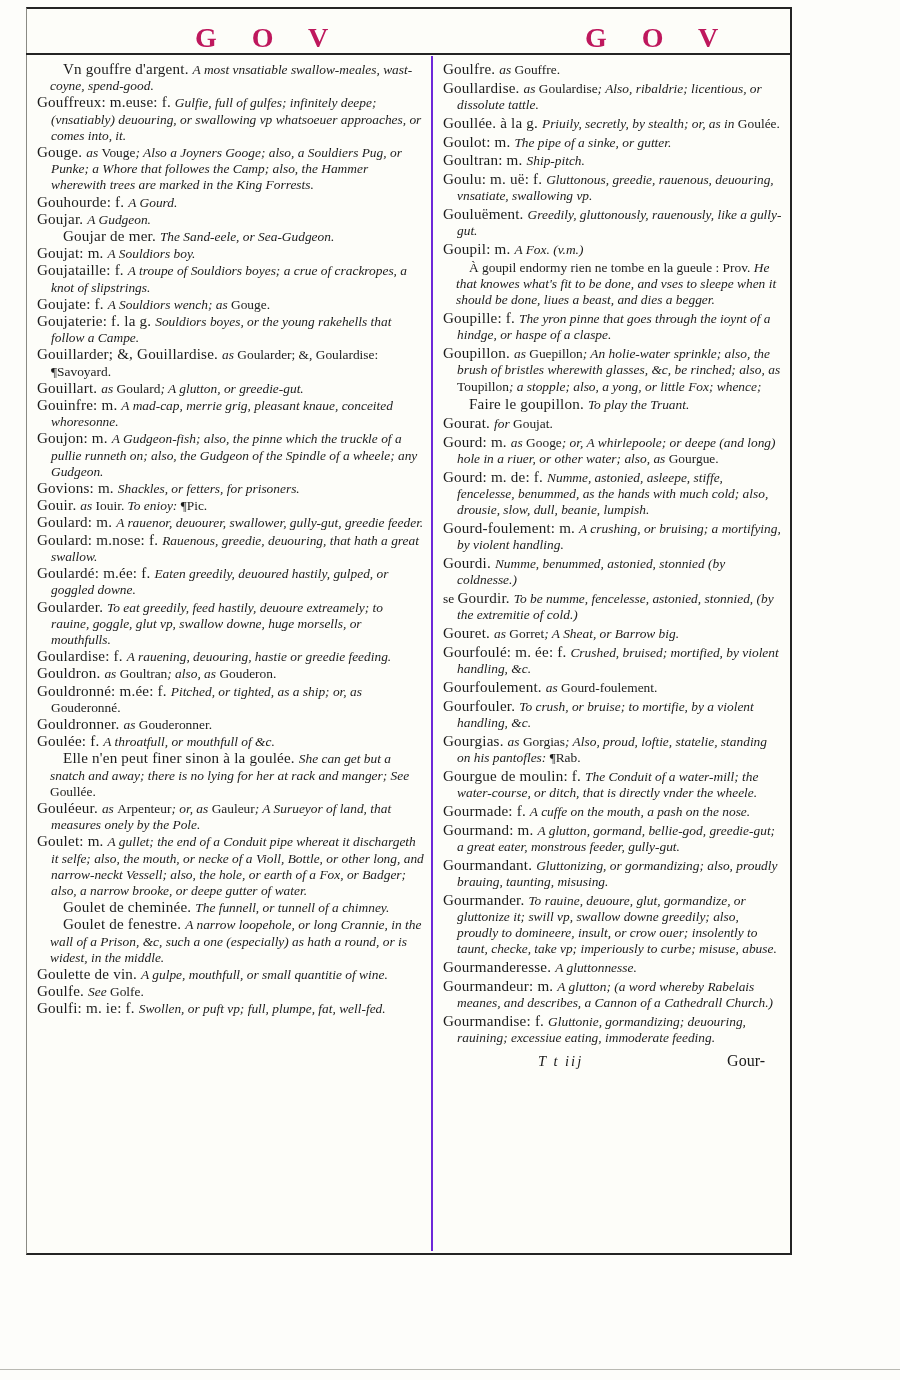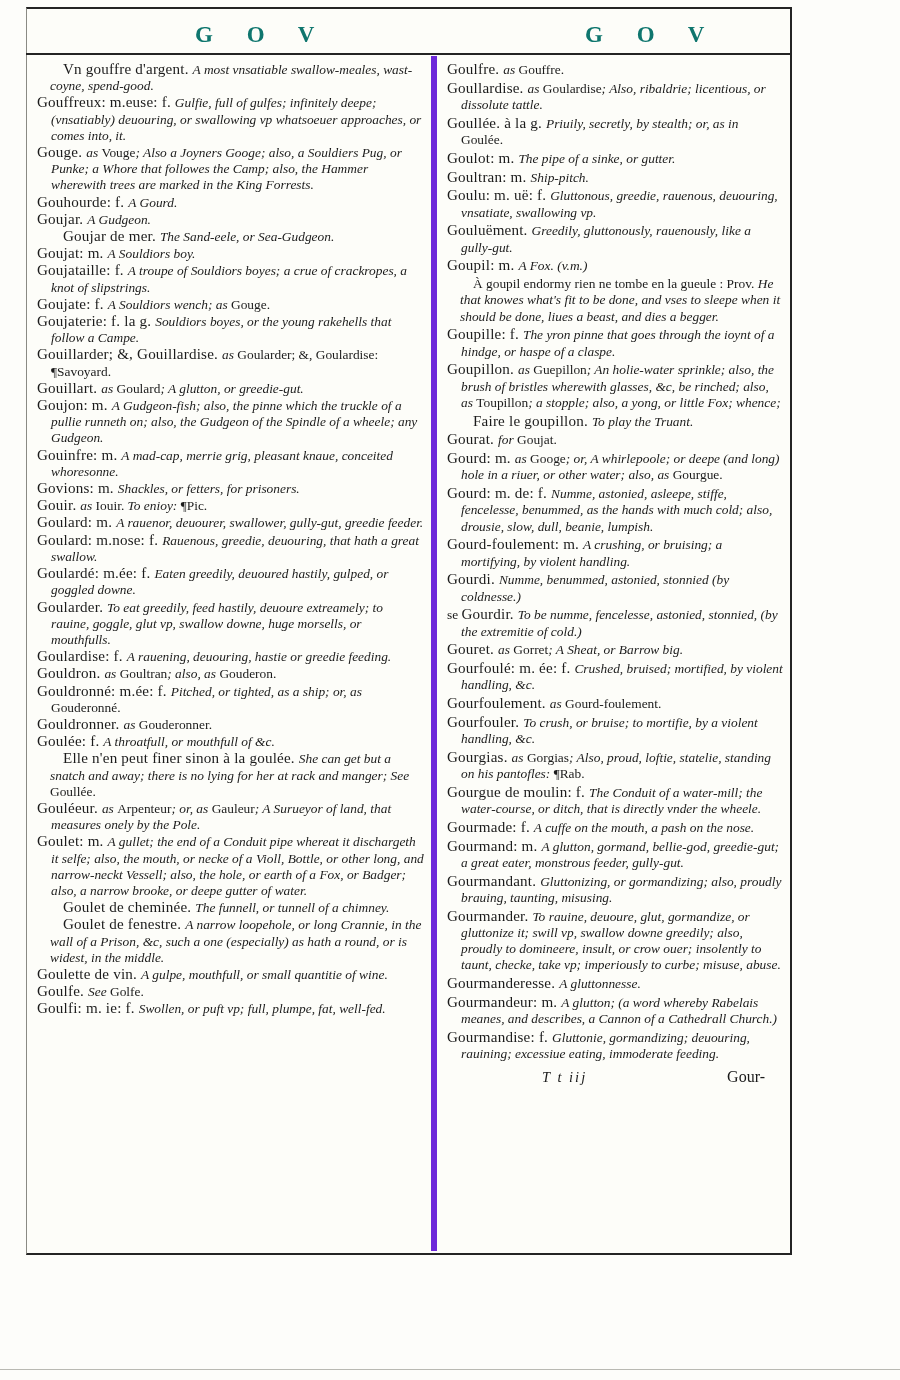--- a/index.html
+++ b/index.html
@@ -16,40 +16,40 @@
     border-right:2.5px solid #242424;
     border-bottom:2.5px solid #242424;
     border-left:1px solid #8a8a84;
     background:#fdfdf9;
   }
   .running-head{
     position:absolute;top:9px;height:38px;width:100%;
   }
   .rh{
     position:absolute;
-    font-size:23px;font-weight:bold;letter-spacing:14px;
-    color:#0f766e;
+    font-size:28px;font-weight:bold;letter-spacing:14px;
+    color:#be185d;
   }
   .rh-left{left:168px;top:4px;}
   .rh-right{left:558px;top:4px;}
   .head-rule{
     position:absolute;left:-1px;right:-1px;top:44px;
     border-top:2.2px solid #242424;
   }
   .cols{
     position:absolute;left:0;right:0;top:47px;bottom:2px;
     display:flex;
   }
   .col{
     box-sizing:border-box;
     overflow:hidden;
     padding:5px 7px 2px 10px;
   }
   .col-left{width:404px;}
-  .col-right{width:359px;border-left:6px solid #6d28d9;flex:1;}
+  .col-right{width:359px;border-left:2px solid #6d28d9;flex:1;}
   p.e{
     margin:0;
     padding-left:14px;text-indent:-14px;
     font-size:13.4px;line-height:16.2px;
     color:#1b1b1b;
   }
   .col-right p.e{margin-bottom:1.6px;}
   p.e.i1{padding-left:13px;text-indent:13px;}
   span.h{font-size:15.1px;letter-spacing:0.2px;}
   span.r{font-size:13.4px;}
@@ -82,22 +82,22 @@
         <p class="e i0"><span class="h">Gouge. </span><span class="i">as </span><span class="r">Vouge</span><span class="i">; Also a Joyners Googe; also, a Souldiers Pug, or Punke; a Whore that followes the Camp; also, the Hammer wherewith trees are marked in the King Forrests.</span></p>
         <p class="e i0"><span class="h">Gouhourde: f. </span><span class="i">A Gourd.</span></p>
         <p class="e i0"><span class="h">Goujar. </span><span class="i">A Gudgeon.</span></p>
         <p class="e i1"><span class="h">Goujar de mer. </span><span class="i">The Sand-eele, or Sea-Gudgeon.</span></p>
         <p class="e i0"><span class="h">Goujat: m. </span><span class="i">A Souldiors boy.</span></p>
         <p class="e i0"><span class="h">Goujataille: f. </span><span class="i">A troupe of Souldiors boyes; a crue of crackropes, a knot of slipstrings.</span></p>
         <p class="e i0"><span class="h">Goujate: f. </span><span class="i">A Souldiors wench; as </span><span class="r">Gouge.</span></p>
         <p class="e i0"><span class="h">Goujaterie: f. la g. </span><span class="i">Souldiors boyes, or the young rakehells that follow a Campe.</span></p>
         <p class="e i0"><span class="h">Gouillarder; &amp;, Gouillardise. </span><span class="i">as </span><span class="r">Goularder; &amp;, Goulardise: ¶Savoyard.</span></p>
         <p class="e i0"><span class="h">Gouillart. </span><span class="i">as </span><span class="r">Goulard</span><span class="i">; A glutton, or greedie-gut.</span></p>
+        <p class="e i0"><span class="h">Gouinfre: m. </span><span class="i">A mad-cap, merrie grig, pleasant knaue, conceited whoresonne.</span></p>
         <p class="e i0"><span class="h">Goujon: m. </span><span class="i">A Gudgeon-fish; also, the pinne which the truckle of a pullie runneth on; also, the Gudgeon of the Spindle of a wheele; any Gudgeon.</span></p>
-        <p class="e i0"><span class="h">Gouinfre: m. </span><span class="i">A mad-cap, merrie grig, pleasant knaue, conceited whoresonne.</span></p>
         <p class="e i0"><span class="h">Govions: m. </span><span class="i">Shackles, or fetters, for prisoners.</span></p>
         <p class="e i0"><span class="h">Gouir. </span><span class="i">as </span><span class="r">Iouir. </span><span class="i">To enioy: </span><span class="r">¶Pic.</span></p>
         <p class="e i0"><span class="h">Goulard: m. </span><span class="i">A rauenor, deuourer, swallower, gully-gut, greedie feeder.</span></p>
         <p class="e i0"><span class="h">Goulard: m.nose: f. </span><span class="i">Rauenous, greedie, deuouring, that hath a great swallow.</span></p>
         <p class="e i0"><span class="h">Goulardé: m.ée: f. </span><span class="i">Eaten greedily, deuoured hastily, gulped, or goggled downe.</span></p>
         <p class="e i0"><span class="h">Goularder. </span><span class="i">To eat greedily, feed hastily, deuoure extreamely; to rauine, goggle, glut vp, swallow downe, huge morsells, or mouthfulls.</span></p>
         <p class="e i0"><span class="h">Goulardise: f. </span><span class="i">A rauening, deuouring, hastie or greedie feeding.</span></p>
         <p class="e i0"><span class="h">Gouldron. </span><span class="i">as </span><span class="r">Goultran</span><span class="i">; also, as </span><span class="r">Gouderon.</span></p>
         <p class="e i0"><span class="h">Gouldronné: m.ée: f. </span><span class="i">Pitched, or tighted, as a ship; or, as </span><span class="r">Gouderonné.</span></p>
         <p class="e i0"><span class="h">Gouldronner. </span><span class="i">as </span><span class="r">Gouderonner.</span></p>

